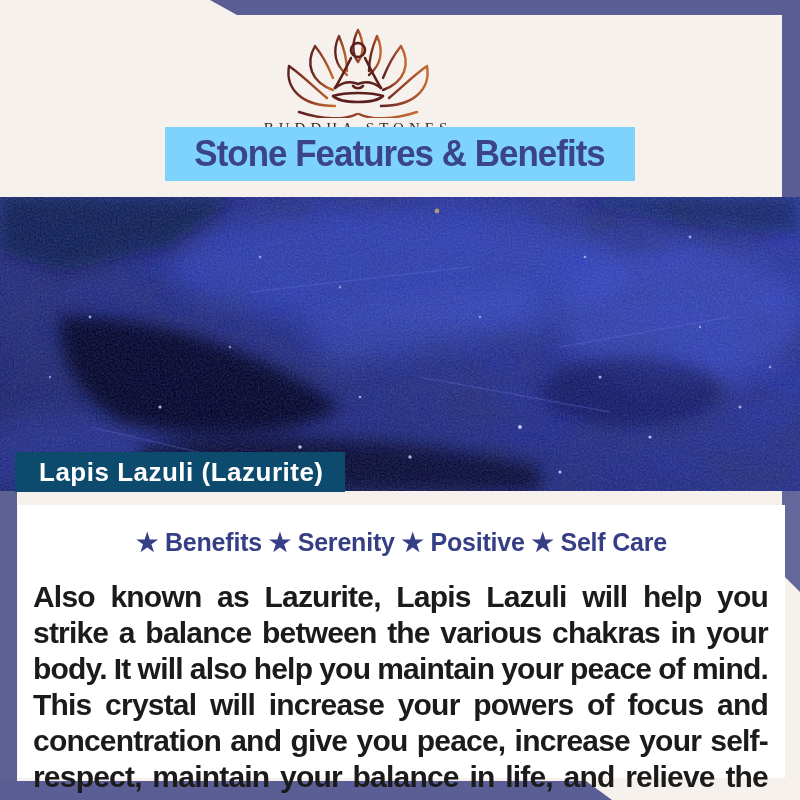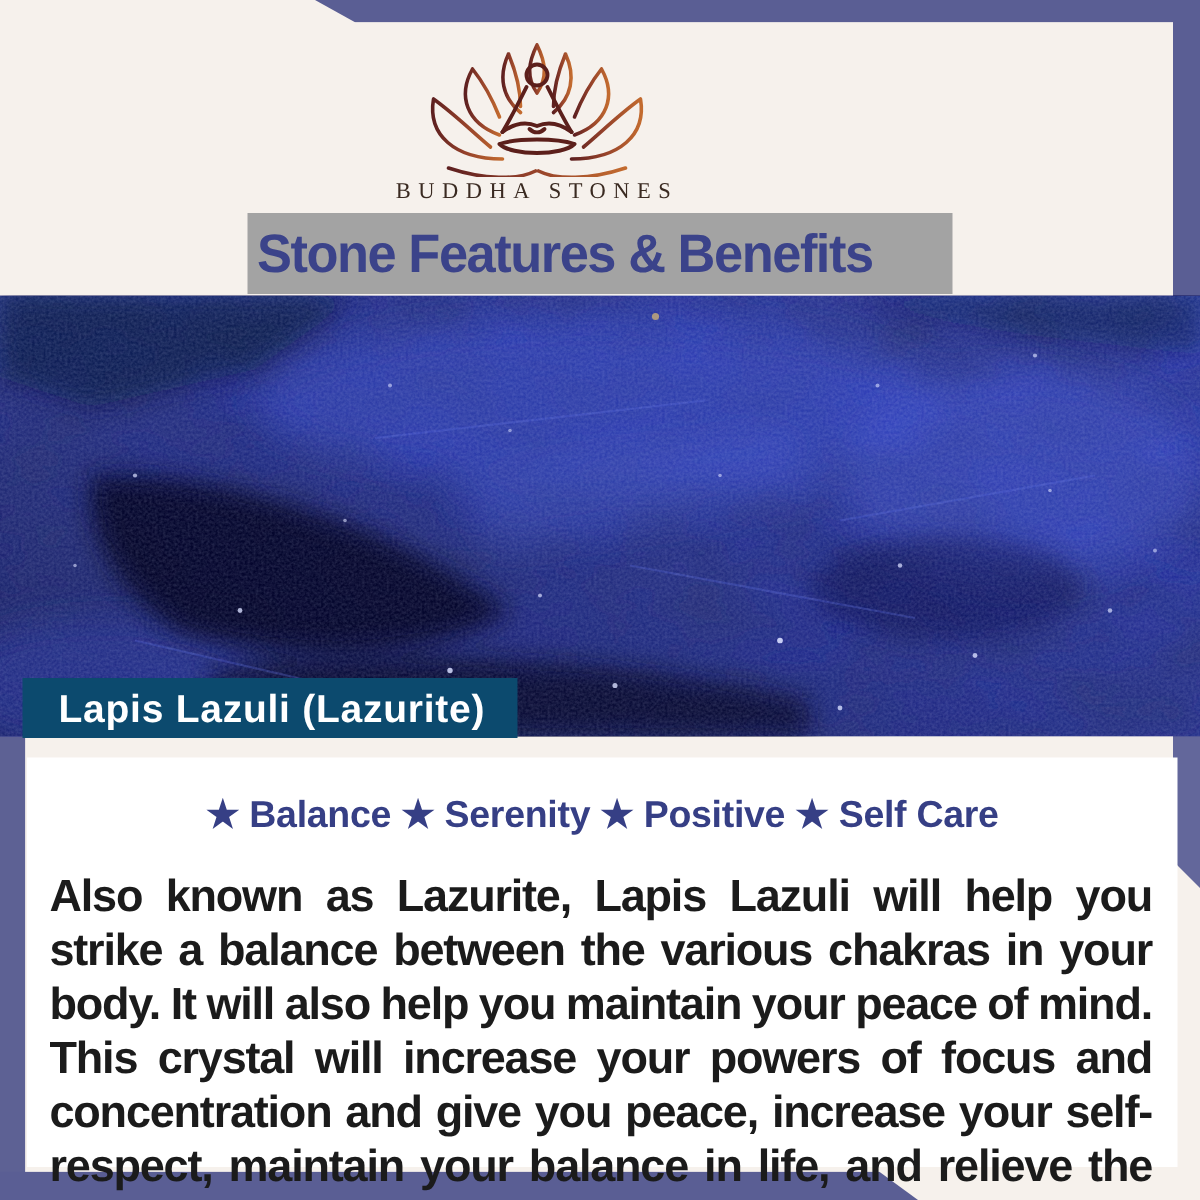--- a/index.html
+++ b/index.html
@@ -31,22 +31,22 @@
   }
   
   .logo{position:absolute;left:0;top:26px;width:716px;text-align:center;}
   .logo svg{display:block;margin:0 auto;}
   .brand-name{
     margin-top:2px;font-family:"Liberation Serif",serif;font-size:15px;
     letter-spacing:5px;color:#3a2a21;font-weight:400;
   }
   
   .header-band{
-    position:absolute;left:165px;top:142px;width:470px;height:54px;
-    background:#a3a3a3;display:flex;align-items:center;
+    position:absolute;left:165px;top:127px;width:470px;height:54px;
+    background:#7dd3fc;display:flex;align-items:center;justify-content:center;
   }
   .header-title{
     font-size:36px;font-weight:bold;color:#3b438a;letter-spacing:-1px;
     transform:scaleX(.97);white-space:nowrap;
   }
   
   .stone{position:absolute;left:0;top:197px;width:800px;height:294px;}
   .stone svg{display:block;}
   
   .name-banner{
@@ -188,17 +188,17 @@
       </g>
       <circle cx="437" cy="14" r="2.4" fill="#b9a27c" opacity="0.9"></circle>
     </svg>
   </div>
 
   <div class="name-banner">
     <span>Lapis Lazuli (Lazurite)</span>
   </div>
 
   <div class="card">
-    <div class="benefits-line">★ Balance ★ Serenity ★ Positive ★ Self Care</div>
+    <div class="benefits-line">★ Benefits ★ Serenity ★ Positive ★ Self Care</div>
     <div class="description">Also known as Lazurite, Lapis Lazuli will help you strike a balance between the various chakras in your body. It will also help you maintain your peace of mind. This crystal will increase your powers of focus and concentration and give you peace, increase your self-respect, maintain your balance in life, and relieve the tension in your body. It will infuse you with positive, uplifting spiritual energies.</div>
   </div>
 
 </div>
 
 </body></html>

